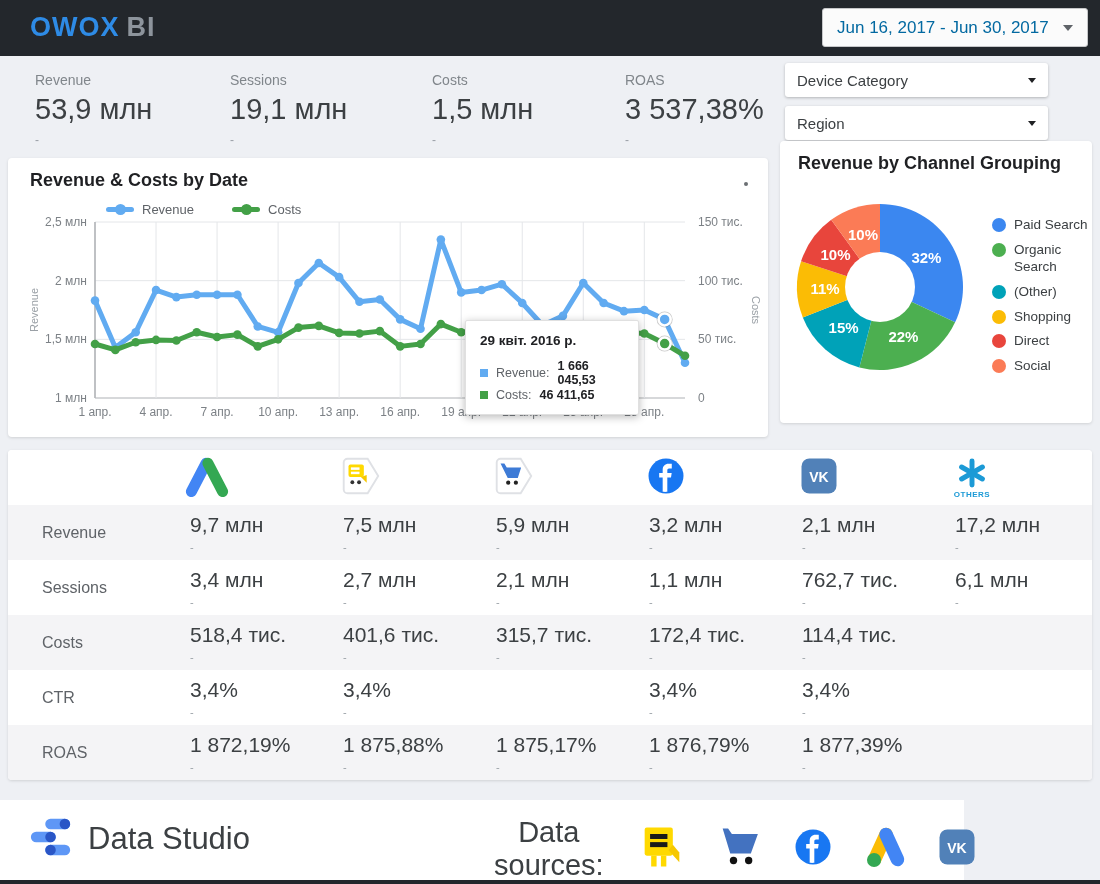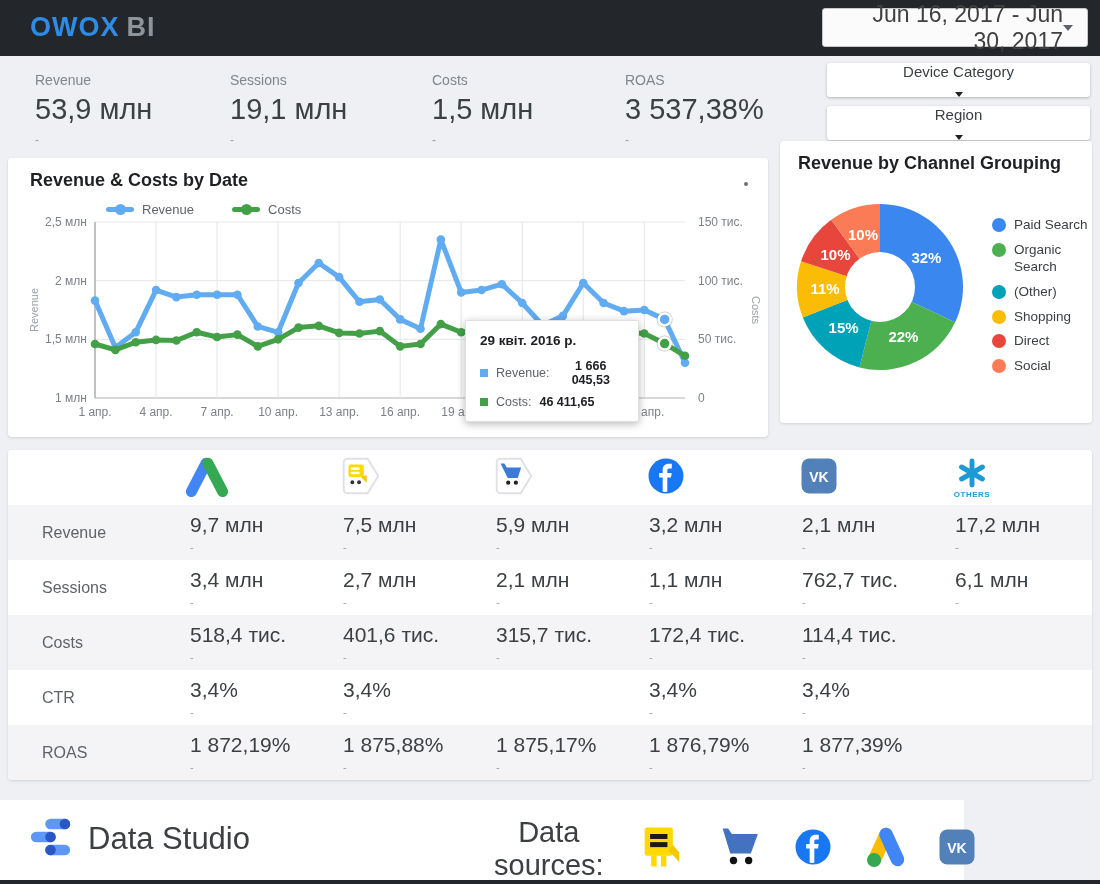--- a/index.html
+++ b/index.html
@@ -5,29 +5,29 @@
   html,body{margin:0;padding:0;}
   body{font-family:"Liberation Sans",sans-serif;background:#e9ebef;}
   #stage{position:relative;width:1100px;height:884px;background:#eef0f4;overflow:hidden;}
 
   
   .topbar{position:absolute;left:0;top:0;width:1100px;height:56px;background:#23272c;}
   .logo{position:absolute;left:30px;top:12px;font-size:27px;font-weight:bold;letter-spacing:1px;}
   .logo .owox{color:#2e8be6;}
   .logo .bi{color:#8d949c;margin-left:7px;font-weight:bold;}
   .datebox{position:absolute;right:12px;top:8px;width:266px;height:39px;background:#fbfbfb;border:1px solid #c6c7c9;border-radius:3px;box-sizing:border-box;display:flex;align-items:center;padding:0 14px;cursor:pointer;}
-  .datebox .txt{font-size:23px;color:#404040;flex:1;text-align:right;}
+  .datebox .txt{font-size:17px;color:#0369a1;flex:1;}
   .caret{width:0;height:0;border-left:5px solid transparent;border-right:5px solid transparent;border-top:6px solid #5f6368;}
 
   
   .kpi{position:absolute;top:72px;}
   .kpi .lbl{font-size:14px;color:#80868b;}
   .kpi .val{font-size:29px;color:#3c4043;margin-top:5px;}
   .kpi .dash{font-size:12px;color:#9aa0a6;margin-top:7px;}
-  .filter{position:absolute;left:827px;width:263px;height:34px;background:#fff;border-radius:3px;box-shadow:0 1px 3px rgba(0,0,0,.25);display:flex;align-items:center;padding:0 12px;box-sizing:border-box;cursor:pointer;flex-direction:column;}
+  .filter{position:absolute;left:785px;width:263px;height:34px;background:#fff;border-radius:3px;box-shadow:0 1px 3px rgba(0,0,0,.25);display:flex;align-items:center;padding:0 12px;box-sizing:border-box;cursor:pointer;}
   .filter .txt{font-size:15px;color:#3c4043;flex:1;}
   .filter .caret{border-top-width:5px;border-left-width:4px;border-right-width:4px;border-top-color:#202124;}
 
   
   .card{position:absolute;background:#fff;border-radius:4px;box-shadow:0 1px 3px rgba(0,0,0,.13);}
   .card-title{position:absolute;left:22px;top:12px;font-size:18px;font-weight:bold;color:#1f2023;}
   #line-card{left:8px;top:158px;width:760px;height:279px;}
   #donut-card{left:780px;top:141px;width:312px;height:282px;}
   .menu-dot{position:absolute;right:20px;top:24px;width:4px;height:4px;border-radius:50%;background:#6b6f73;cursor:pointer;}
 
@@ -36,21 +36,21 @@
   .leg-item{display:flex;align-items:center;gap:8px;}
   .leg-mark{position:relative;width:28px;height:5px;border-radius:3px;}
   .leg-mark span{position:absolute;left:9px;top:-3px;width:11px;height:11px;border-radius:50%;background:inherit;}
   .leg-txt{font-size:13px;color:#5f6368;}
 
   svg text{font-family:"Liberation Sans",sans-serif;}
 
   
   #tooltip{position:absolute;left:457px;top:162px;width:174px;background:#fff;border:1px solid #e0e0e0;border-radius:2px;box-shadow:0 2px 8px rgba(0,0,0,.28);padding:12px 14px;box-sizing:border-box;}
   #tooltip .tt-date{font-size:13.5px;font-weight:bold;color:#202124;margin-bottom:11px;}
-  .tt-row{display:flex;align-items:center;gap:8px;font-size:12.5px;color:#5f6368;margin-top:8px;text-align:center;}
+  .tt-row{display:flex;align-items:center;gap:8px;font-size:12.5px;color:#5f6368;margin-top:1px;}
   .tt-sq{width:8px;height:8px;flex:none;}
   .tt-row b{color:#202124;}
 
   
   #donut-legend{position:absolute;left:212px;top:76px;width:96px;display:flex;flex-direction:column;gap:8px;}
   .dleg{display:flex;align-items:flex-start;gap:8px;font-size:13.5px;color:#3c4043;line-height:1.25;}
   .dleg i{flex:none;width:14px;height:14px;border-radius:50%;margin-top:1px;}
 
   
   #table-card{left:8px;top:450px;width:1084px;height:330px;overflow:hidden;}

